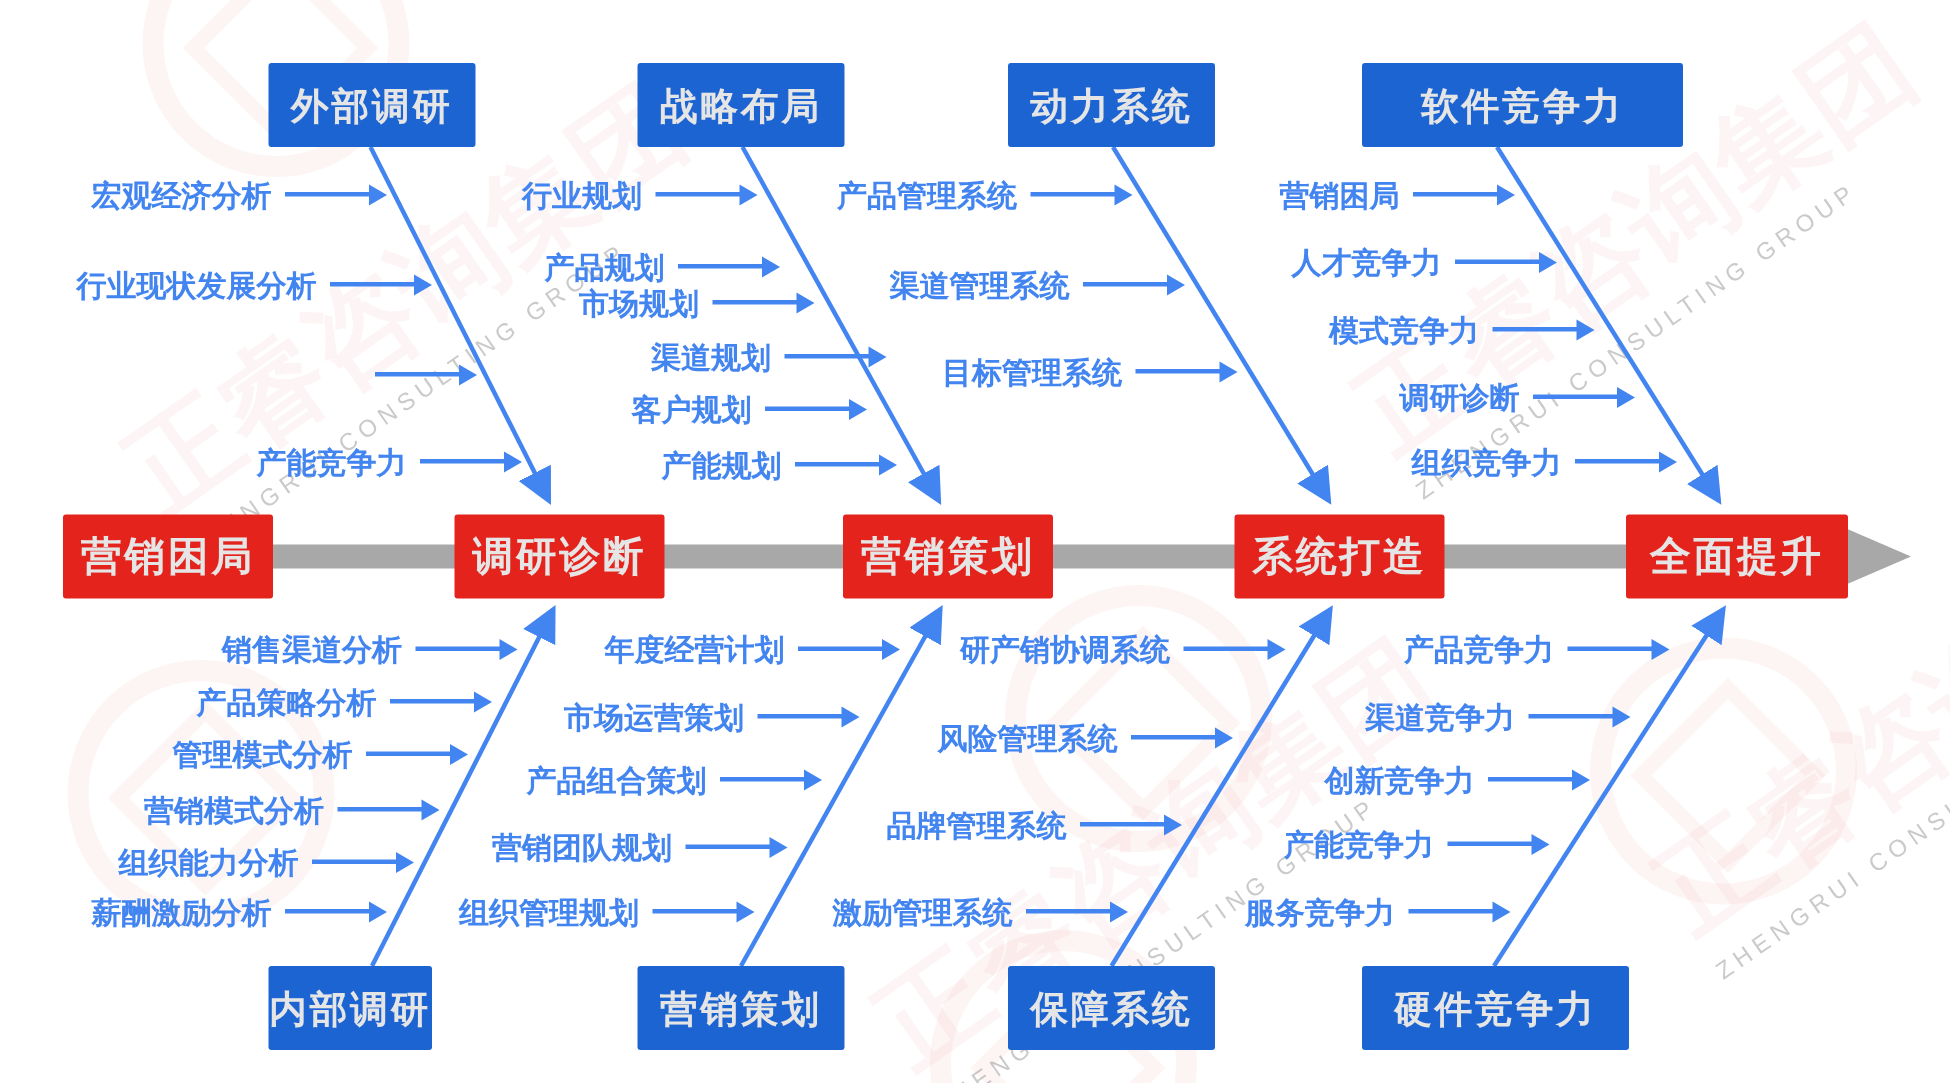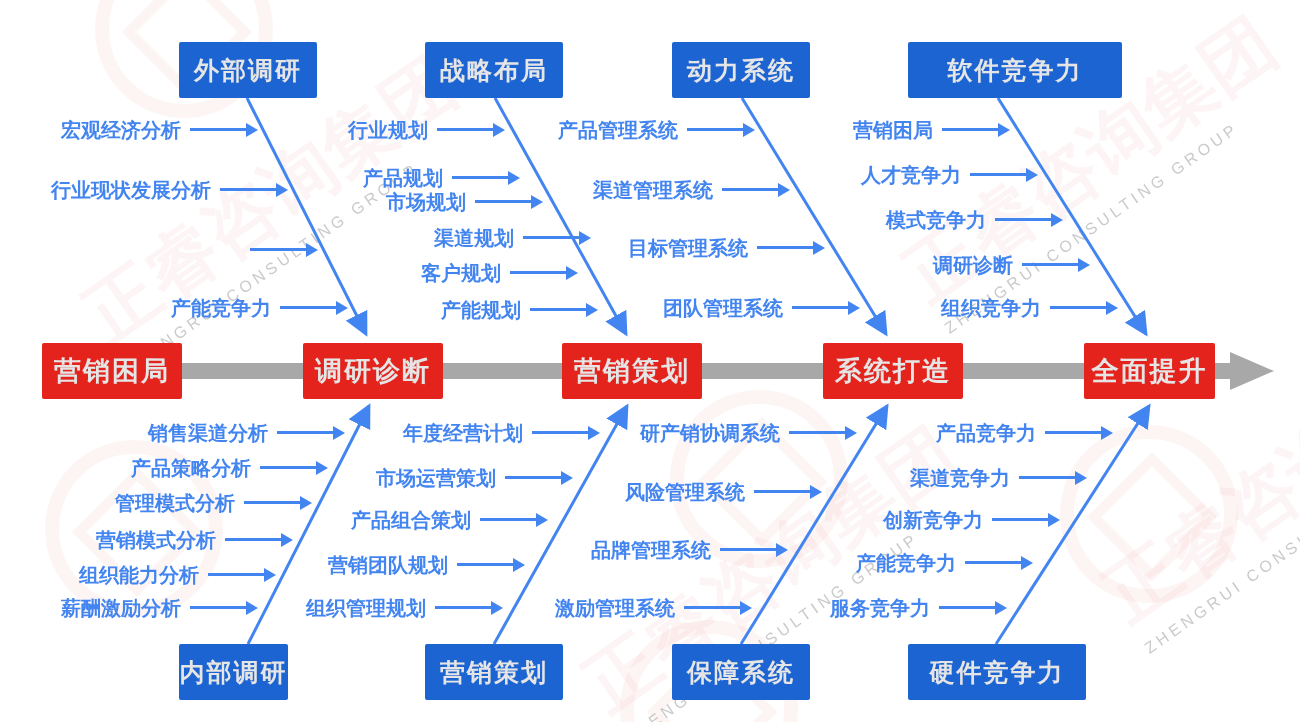--- a/index.html
+++ b/index.html
@@ -78,21 +78,21 @@
     <line x1="248" y1="644" x2="369" y2="406" stroke="#4385f0" stroke-width="3" marker-end="url(#ah)"></line>
     <line x1="494" y1="644" x2="627" y2="406" stroke="#4385f0" stroke-width="3" marker-end="url(#ah)"></line>
     <line x1="741" y1="644" x2="887" y2="406" stroke="#4385f0" stroke-width="3" marker-end="url(#ah)"></line>
     <line x1="996" y1="644" x2="1149" y2="406" stroke="#4385f0" stroke-width="3" marker-end="url(#ah)"></line>
   </svg>
 
   <div class="node red" style="left:42px;width:140px">营销困局</div>
   <div class="node red" style="left:303px;width:140px">调研诊断</div>
   <div class="node red" style="left:562px;width:140px">营销策划</div>
   <div class="node red" style="left:823px;width:140px">系统打造</div>
-  <div class="node red" style="left:1084px;width:131px">全面提升</div>
+  <div class="node red" style="left:1084px;width:148px">全面提升</div>
 
   <div class="node blue top" style="left:179px;width:138px">外部调研</div>
   <div class="node blue top" style="left:425px;width:138px">战略布局</div>
   <div class="node blue top" style="left:672px;width:138px">动力系统</div>
   <div class="node blue top" style="left:908px;width:214px">软件竞争力</div>
 
   <div class="node blue bottom" style="left:179px;width:109px">内部调研</div>
   <div class="node blue bottom" style="left:425px;width:138px">营销策划</div>
   <div class="node blue bottom" style="left:672px;width:138px">保障系统</div>
   <div class="node blue bottom" style="left:908px;width:178px">硬件竞争力</div>
@@ -143,24 +143,20 @@
       <span class="h-arrow"></span>
     </div>
   <div class="item" style="top:176px;right:510px">
       <span>渠道管理系统</span>
       <span class="h-arrow"></span>
     </div>
   <div class="item" style="top:234px;right:475px">
       <span>目标管理系统</span>
       <span class="h-arrow"></span>
     </div>
-  <div class="item" style="top:294px;right:440px">
-      <span>团队管理系统</span>
-      <span class="h-arrow"></span>
-    </div>
 
   <div class="item" style="top:116px;right:290px">
       <span>营销困局</span>
       <span class="h-arrow"></span>
     </div>
   <div class="item" style="top:161px;right:262px">
       <span>人才竞争力</span>
       <span class="h-arrow"></span>
     </div>
   <div class="item" style="top:206px;right:237px">

